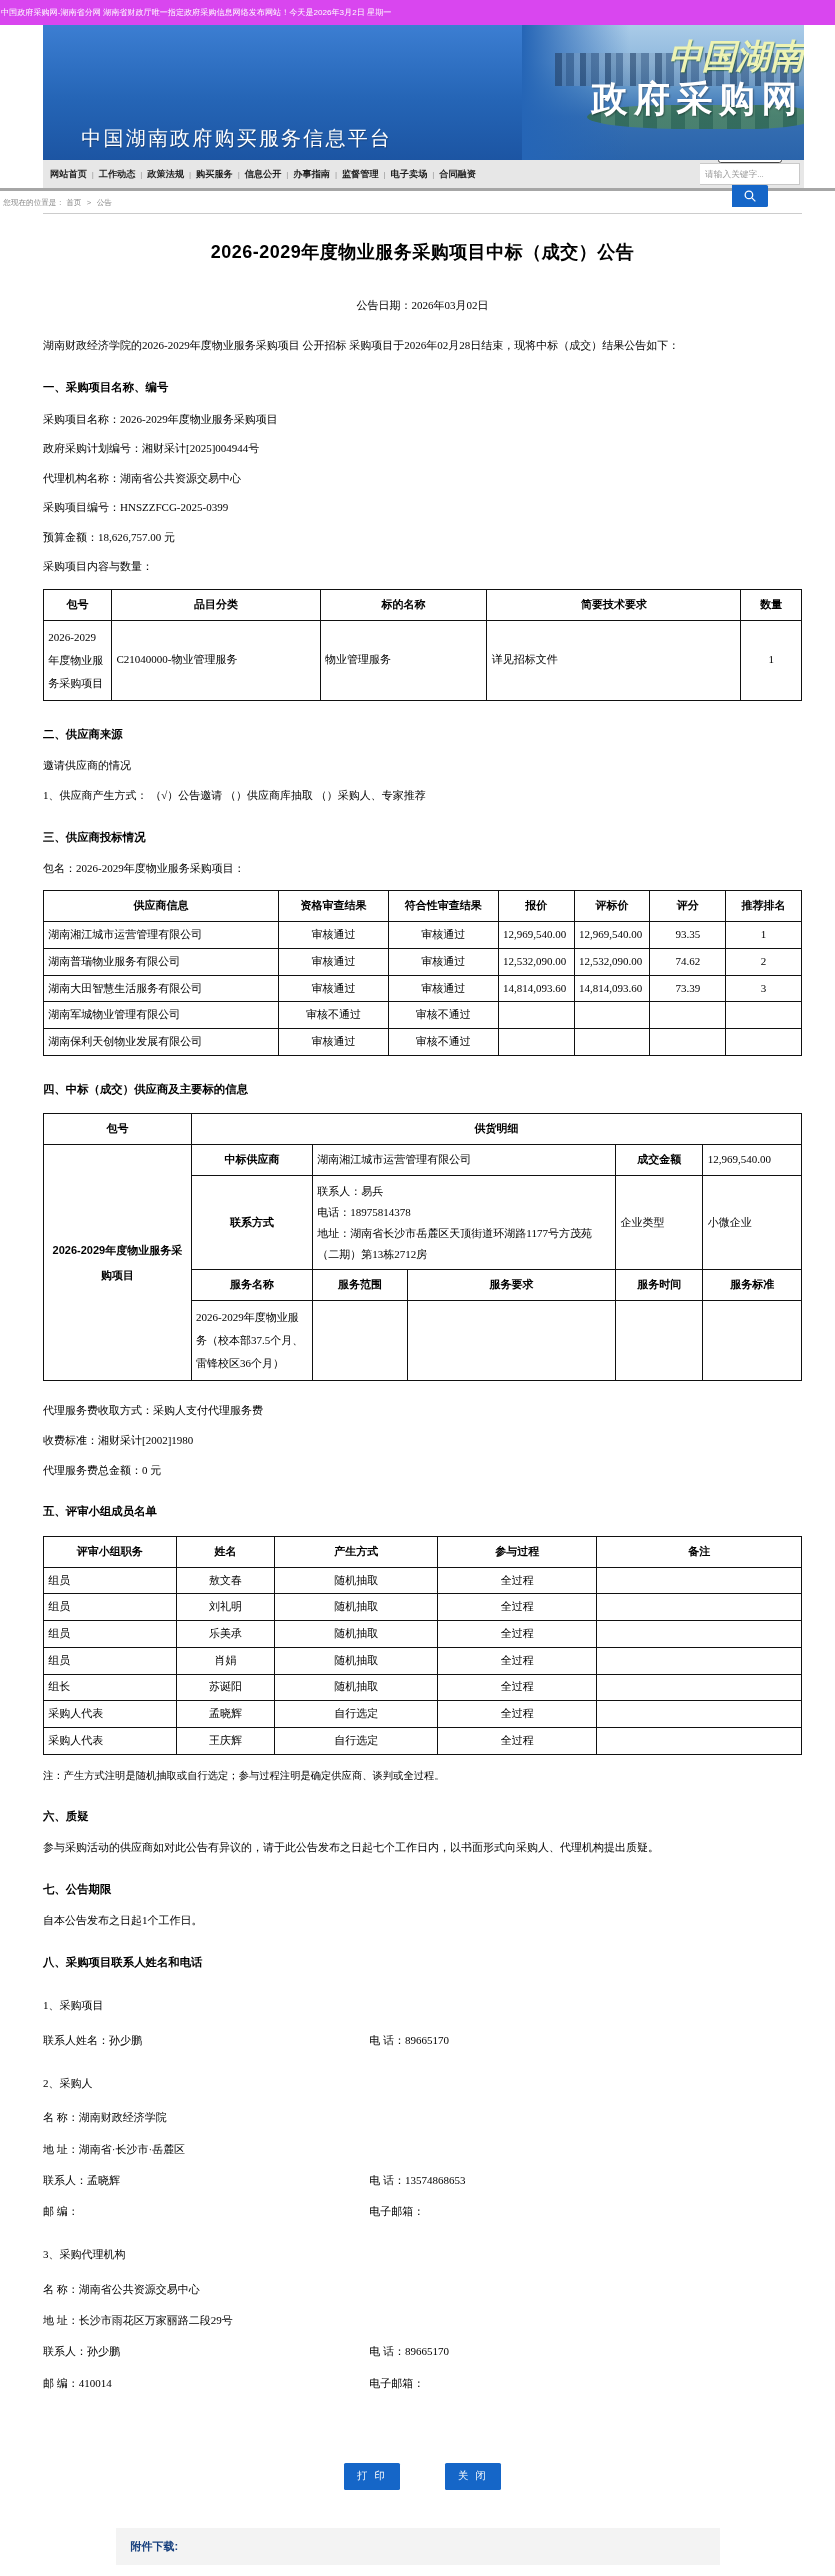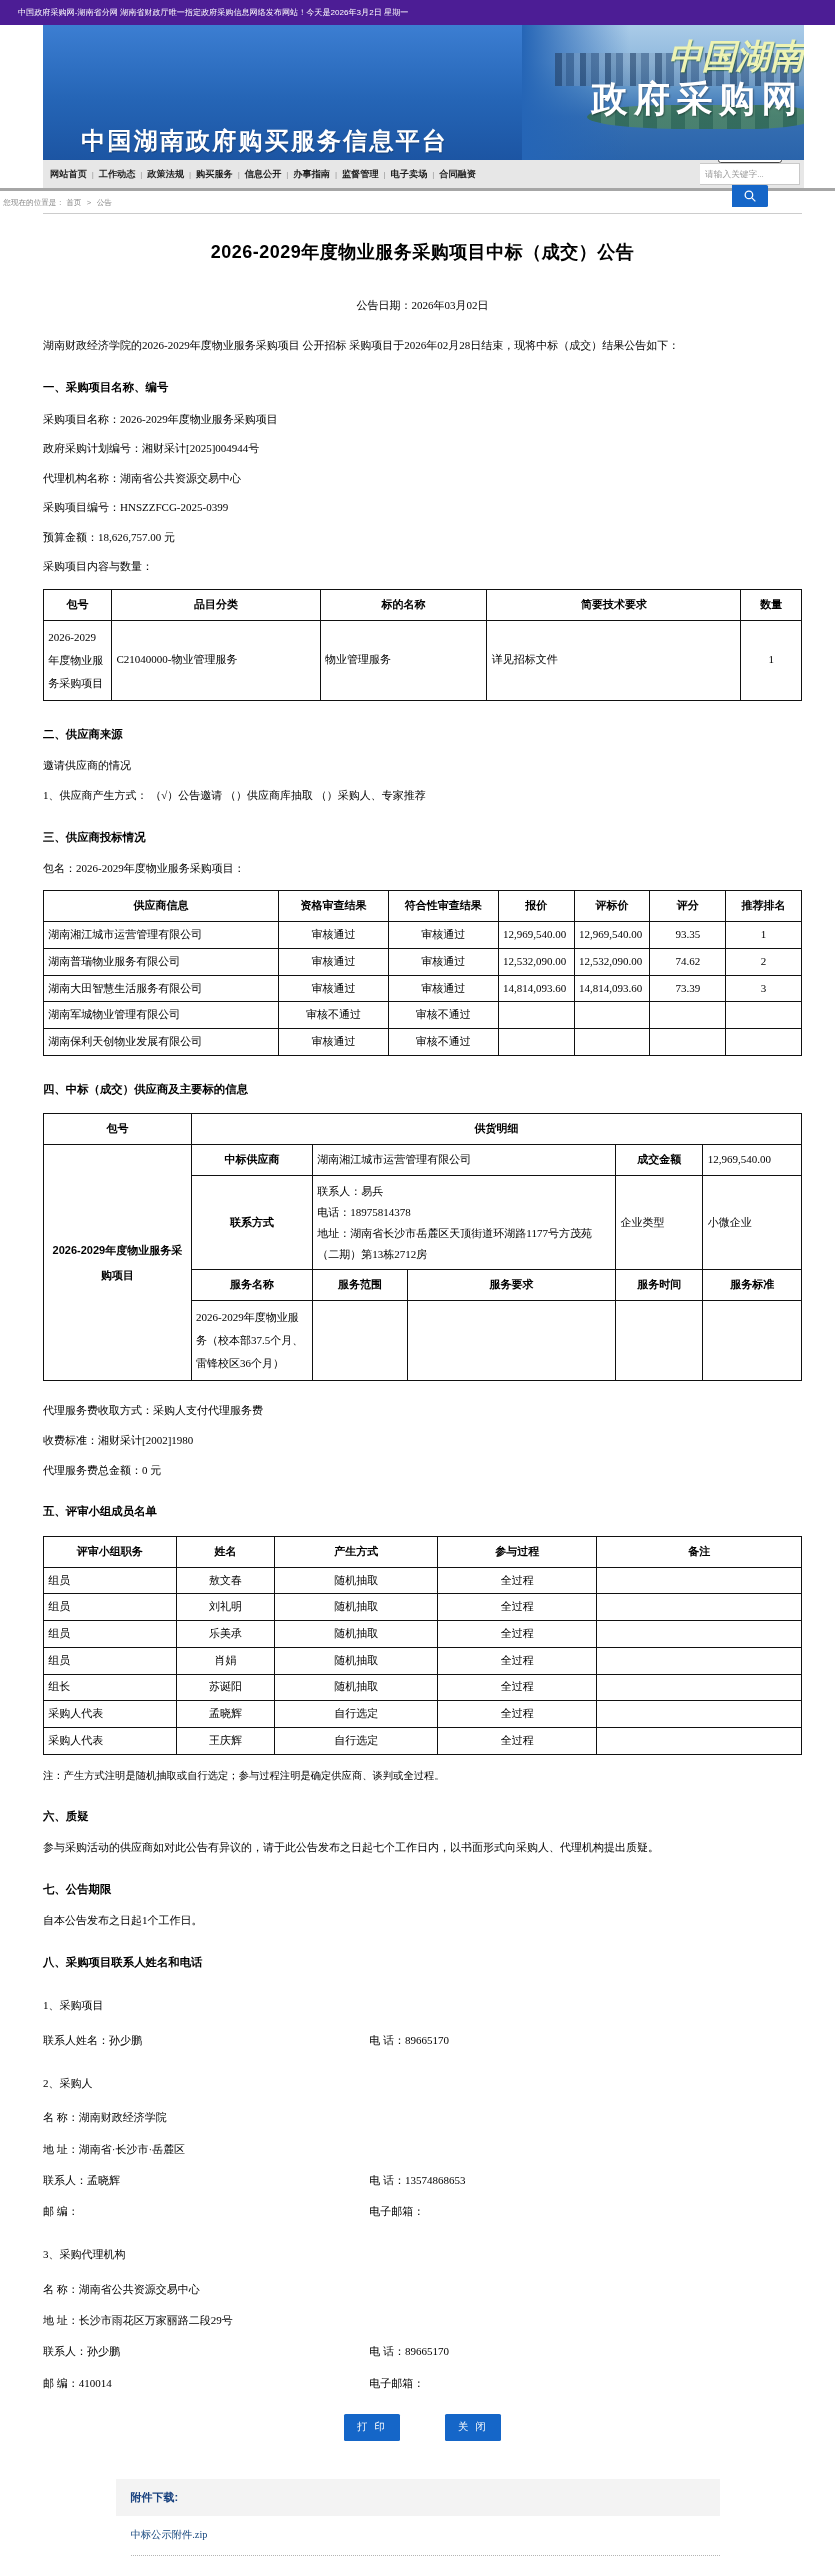--- a/index.html
+++ b/index.html
@@ -1,39 +1,39 @@
 <!DOCTYPE html>
 <html style="font-size:8.7px"><head>
 <meta charset="utf-8">
 <style>
   * { box-sizing: border-box; }
   html, body { margin:0; padding:0; background:#fff; }
   body { font-family:"Liberation Sans","DejaVu Sans",sans-serif; color:#000; width:835px; }
 
   
-  .topbar { background:#4c1d95; color:#fff; height:25px; line-height:25px; font-size:8.1px; padding:0 18px; white-space:nowrap; overflow:hidden; }
+  .topbar { background:#d946ef; color:#fff; height:25px; line-height:25px; font-size:8.1px; padding:0 1px; white-space:nowrap; overflow:hidden; }
 
   
   .banner { position:relative; margin-left:43px; width:761px; height:135px;
     background:linear-gradient(180deg,#3c7ed2 0%, #2565b6 55%, #1c55a3 100%); overflow:hidden; }
   .banner-photo { position:absolute; top:0; right:0; width:282px; height:100%;
     background:linear-gradient(180deg,#aacbe8 0%, #8fb9dd 28%, #5e93c6 48%, #366fb3 68%, #2a64ab 100%); }
   .banner-photo::before { content:""; position:absolute; inset:0;
     background:linear-gradient(90deg,#2565b6 0%, rgba(37,101,182,0) 38%); }
   .buildings { position:absolute; top:28px; left:33px; right:0; height:33px; opacity:.75;
     background:repeating-linear-gradient(90deg, rgba(36,66,104,.85) 0 6.5px, rgba(96,126,158,.55) 6.5px 11px, rgba(52,86,128,.8) 11px 18.5px, rgba(128,156,186,.5) 18.5px 25px); }
   .island { position:absolute; top:80px; left:65px; right:-11px; height:24px; opacity:.8; border-radius:50% 30% 40% 60%/70%;
     background:repeating-linear-gradient(90deg, rgba(52,108,62,.9) 0 14px, rgba(86,140,74,.8) 14px 28px); }
   .banner-inner { position:relative; padding:14px 0 0 35px; }
   .logo-row { display:flex; align-items:flex-end; gap:7.6px; cursor:pointer;flex-direction:column; }
   .logo-calli { font-family:"DejaVu Serif","Liberation Serif",serif; font-style:italic; font-weight:bold;
     font-size:34px; line-height:1; color:#eef3b4; text-shadow:1.1px 1.1px 1.1px rgba(30,90,40,.55); }
   .logo-main { font-size:36px; line-height:1; color:#fff; font-weight:bold; letter-spacing:6.5px;
     text-shadow:1.1px 1.1px 1.6px rgba(0,0,0,.35);font-family:Liberation Serif, serif; }
-  .banner-subtitle { margin:8.7px 0 0 3.3px; font-size:24px; color:#fff; font-weight:bold; letter-spacing:2.2px; text-shadow:0.5px 1.1px 1.1px rgba(0,0,0,.3); }
+  .banner-subtitle { margin:8.7px 0 0 3.3px; font-size:20px; color:#fff; font-weight:normal; letter-spacing:2.2px; text-shadow:0.5px 1.1px 1.1px rgba(0,0,0,.3); }
   .banner-url { margin:7.6px 0 0 65px; font-size:13.6px; color:#fff; font-weight:bold; letter-spacing:0.5px; }
 
   
   .nav { margin-left:43px; width:761px; height:28px; background:#e7e7e7; display:flex; align-items:center; padding:0 4.3px 0 2.2px; }
   .nav-item { font-size:9.2px; font-weight:bold; color:#1f1f1f; padding:0 4.9px; cursor:pointer; white-space:nowrap; }
   .nav-sep { color:#9a9a9a; font-size:8.1px; }
   .search-area { margin-left:auto; display:flex; align-items:center;flex-direction:column; }
   .search-select { display:flex; align-items:center; gap:5.4px; background:#fff; border:0.5px solid #444; border-radius:2.7px; height:22px; padding:0 5.4px 0 6.5px; font-size:9.2px; color:#111; cursor:pointer; }
   .search-input { height:22px; width:100px; border:0.5px solid #c9c9c9; border-left:none; padding:0 5.4px; font-size:8.7px; font-family:"Liberation Serif",serif; color:#333; }
   .search-input::placeholder { color:#999; }
@@ -63,21 +63,21 @@
   .ta-c { text-align:center; } .ta-l { text-align:left; }
   .contact-cell div { line-height:1.9; }
   .note-line { font-size:10.3px; margin:14px 0; }
 
   
   .sub-title { font-size:11px; margin:28px 0 19.6px; }
   .contact-row { display:flex; font-size:11px; margin:16.3px 0; }
   .c-left { width:43%; } .c-right { flex:1; }
 
   
-  .btn-row { display:flex; justify-content:center; gap:45px; margin:23px 0 38px; }
+  .btn-row { display:flex; justify-content:center; gap:45px; margin:72px 0 38px; }
   .action-btn { background:#1566c8; color:#fff; border:none; border-radius:1.6px; font-size:10.3px;
     padding:6.5px 13px; letter-spacing:2.2px; cursor:pointer; font-family:"Liberation Sans",sans-serif; }
 
   
   .panel { width:604px; margin:0 auto 14px; }
   .panel-head { background:#f3f3f3; padding:11px 15px; font-size:11px; font-weight:bold; color:#17407e; }
   .file-list, .rel-list { padding-left:15px; }
   .file-item { display:block; padding:12.5px 0; border-bottom:0.5px dotted #b5b5b5; font-size:10.3px; color:#16477e;
     font-family:"Liberation Serif","DejaVu Serif",serif; text-decoration:none; cursor:pointer; }
 </style>

